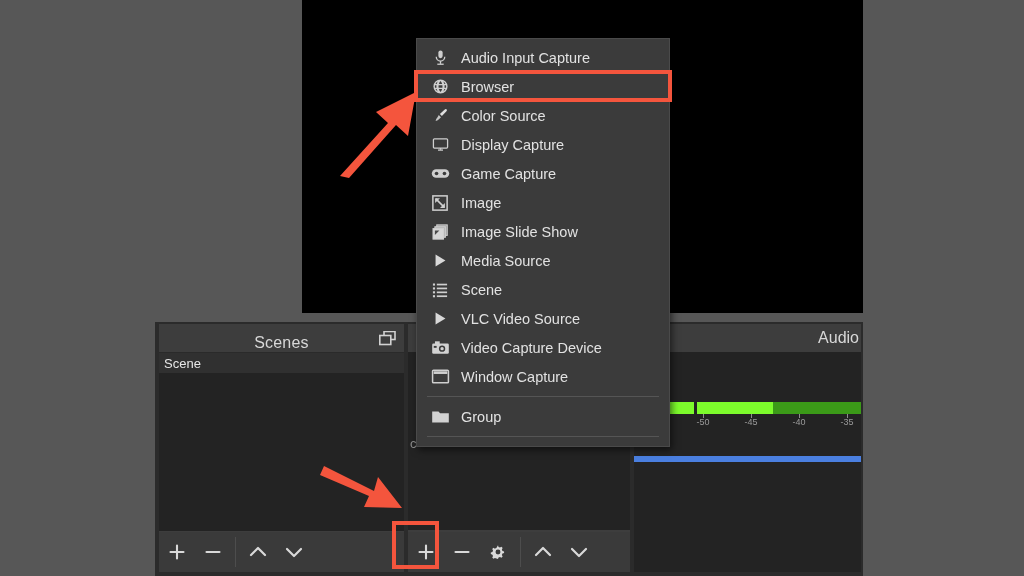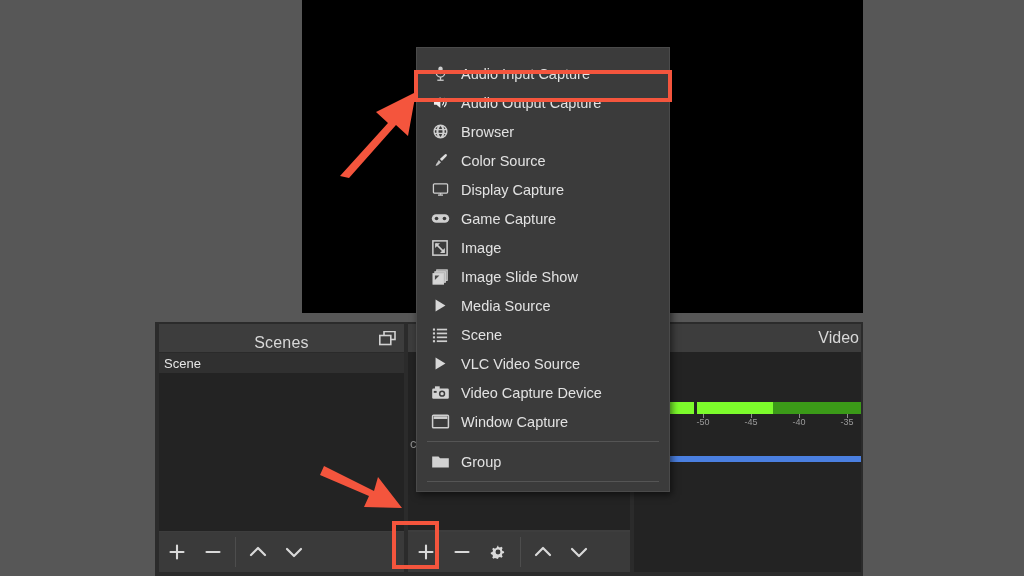--- a/index.html
+++ b/index.html
@@ -210,24 +210,23 @@
   }
 
   
   #context-menu {
     position: absolute;
     left: 416px; top: 38px;
     width: 254px;
     background: #3b3b3b;
     border: 1px solid #4a4a4a;
     box-shadow: 2px 3px 7px rgba(0,0,0,.55);
-    padding: 11px 0 4px 0;
+    padding: 4px 0 4px 0;
     box-sizing: border-box;
     z-index: 30;
-    margin-top: 9px;
   }
   .menu-item {
     position: relative;
     height: 29px;
     display: flex;
     align-items: center;
     color: #e2e2e2;
     font-size: 14.5px;
     padding-left: 10px;
     box-sizing: border-box;
@@ -357,21 +356,21 @@
         <div class="tb-btn">
           <svg width="22" height="22" viewBox="0 0 22 22">
               <path d="M4 8l7 7 7-7" fill="none" stroke="#d9d9d9" stroke-width="2.2" stroke-linecap="round" stroke-linejoin="round"></path>
             </svg>
         </div>
       </div>
     </div>
 
     <div id="mixer-dock">
       <div class="mixer-title">
-        <span>Video</span>
+        <span>Audio</span>
       </div>
       <div class="mixer-body">
         <div class="mixer-track-name">/Aux</div>
         <div class="meter">
           <div class="meter-green-tail" style="left:0; width:240px;"></div>
           <div class="meter-fill bright" style="left:0; width:68px;"></div>
           <div class="meter-gap" style="left:68px;"></div>
           <div class="meter-fill bright" style="left:71px; width:76px;"></div>
         </div>
         <div class="meter-ticks">
@@ -399,30 +398,20 @@
         <svg width="17" height="17" viewBox="0 0 24 24" fill="#cfcfcf">
           <rect x="9" y="2" width="6" height="11" rx="3"></rect>
           <path d="M6 11a6 6 0 0012 0" fill="none" stroke="#cfcfcf" stroke-width="1.8"></path>
           <rect x="11.1" y="17" width="1.8" height="4"></rect>
           <rect x="7.5" y="20.6" width="9" height="1.8"></rect>
         </svg>
       </span>
       <span class="mi-label">Audio Input Capture</span>
     </div>
 
-    <div class="menu-item">
-      <span class="mi-icon">
-        <svg width="18" height="17" viewBox="0 0 24 24" fill="#ededed">
-          <path d="M3.5 9h3.6L12.5 4.4v15.2L7.1 15H3.5z"></path>
-          <path d="M15.6 8.6a4.6 4.6 0 010 6.8" fill="none" stroke="#ededed" stroke-width="1.7" stroke-linecap="round"></path>
-          <path d="M18.3 6.3a8 8 0 010 11.4" fill="none" stroke="#ededed" stroke-width="1.7" stroke-linecap="round"></path>
-        </svg>
-      </span>
-      <span class="mi-label">Audio Output Capture</span>
-    </div>
 
     <div class="menu-item">
       <span class="mi-icon">
         <svg width="17" height="17" viewBox="0 0 24 24" fill="#cfcfcf">
           <path d="M12 2a10 10 0 100 20 10 10 0 000-20zm0 2.1c1 1.1 1.8 2.6 2.3 4.4H9.7c.5-1.8 1.3-3.3 2.3-4.4zM8 5.1A14 14 0 006.6 8.5H4.9A8.1 8.1 0 018 5.1zM4.2 10.4h2.1a17 17 0 000 3.2H4.2a8 8 0 010-3.2zm.7 5.1h1.7A14 14 0 008 18.9a8.1 8.1 0 01-3.1-3.4zM12 19.9c-1-1.1-1.8-2.6-2.3-4.4h4.6c-.5 1.8-1.3 3.3-2.3 4.4zm2.7-6.3H9.3a15 15 0 010-3.2h5.4a15 15 0 010 3.2zM16 18.9a14 14 0 001.4-3.4h1.7a8.1 8.1 0 01-3.1 3.4zm1.7-5.3a17 17 0 000-3.2h2.1a8 8 0 010 3.2zm-.3-5.1A14 14 0 0016 5.1a8.1 8.1 0 013.1 3.4z"></path>
         </svg>
       </span>
       <span class="mi-label">Browser</span>
     </div>
 

